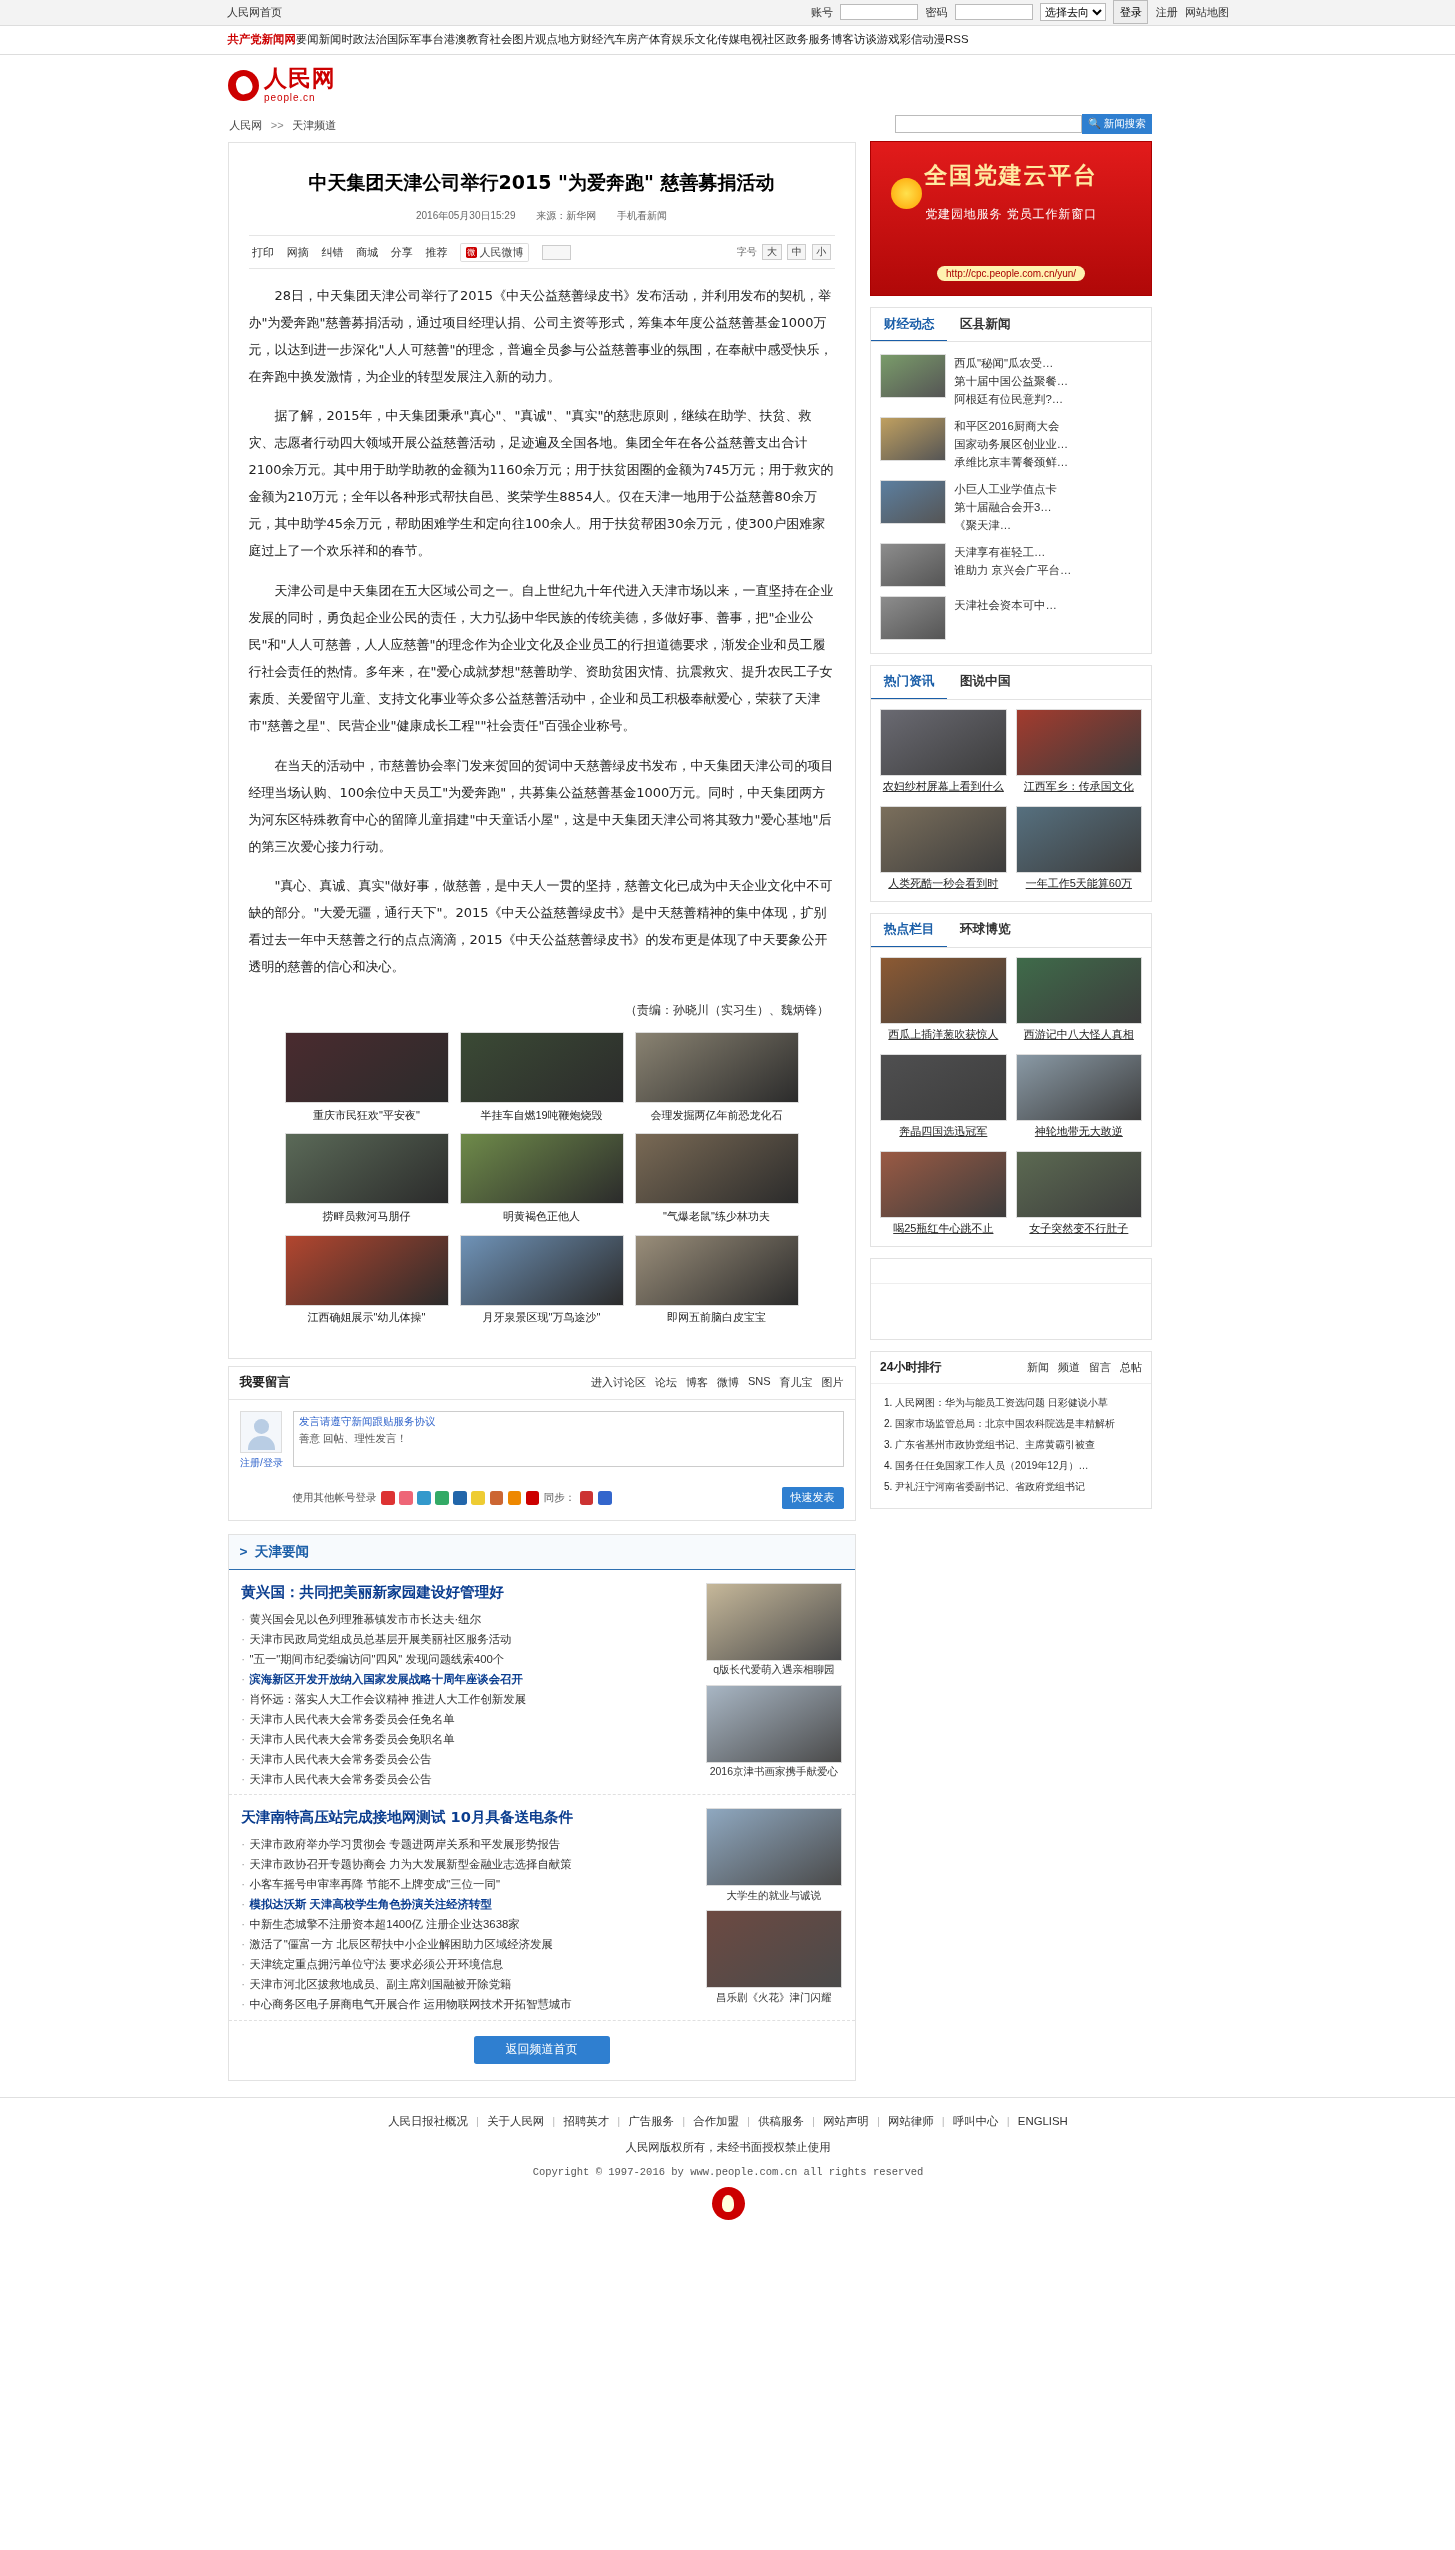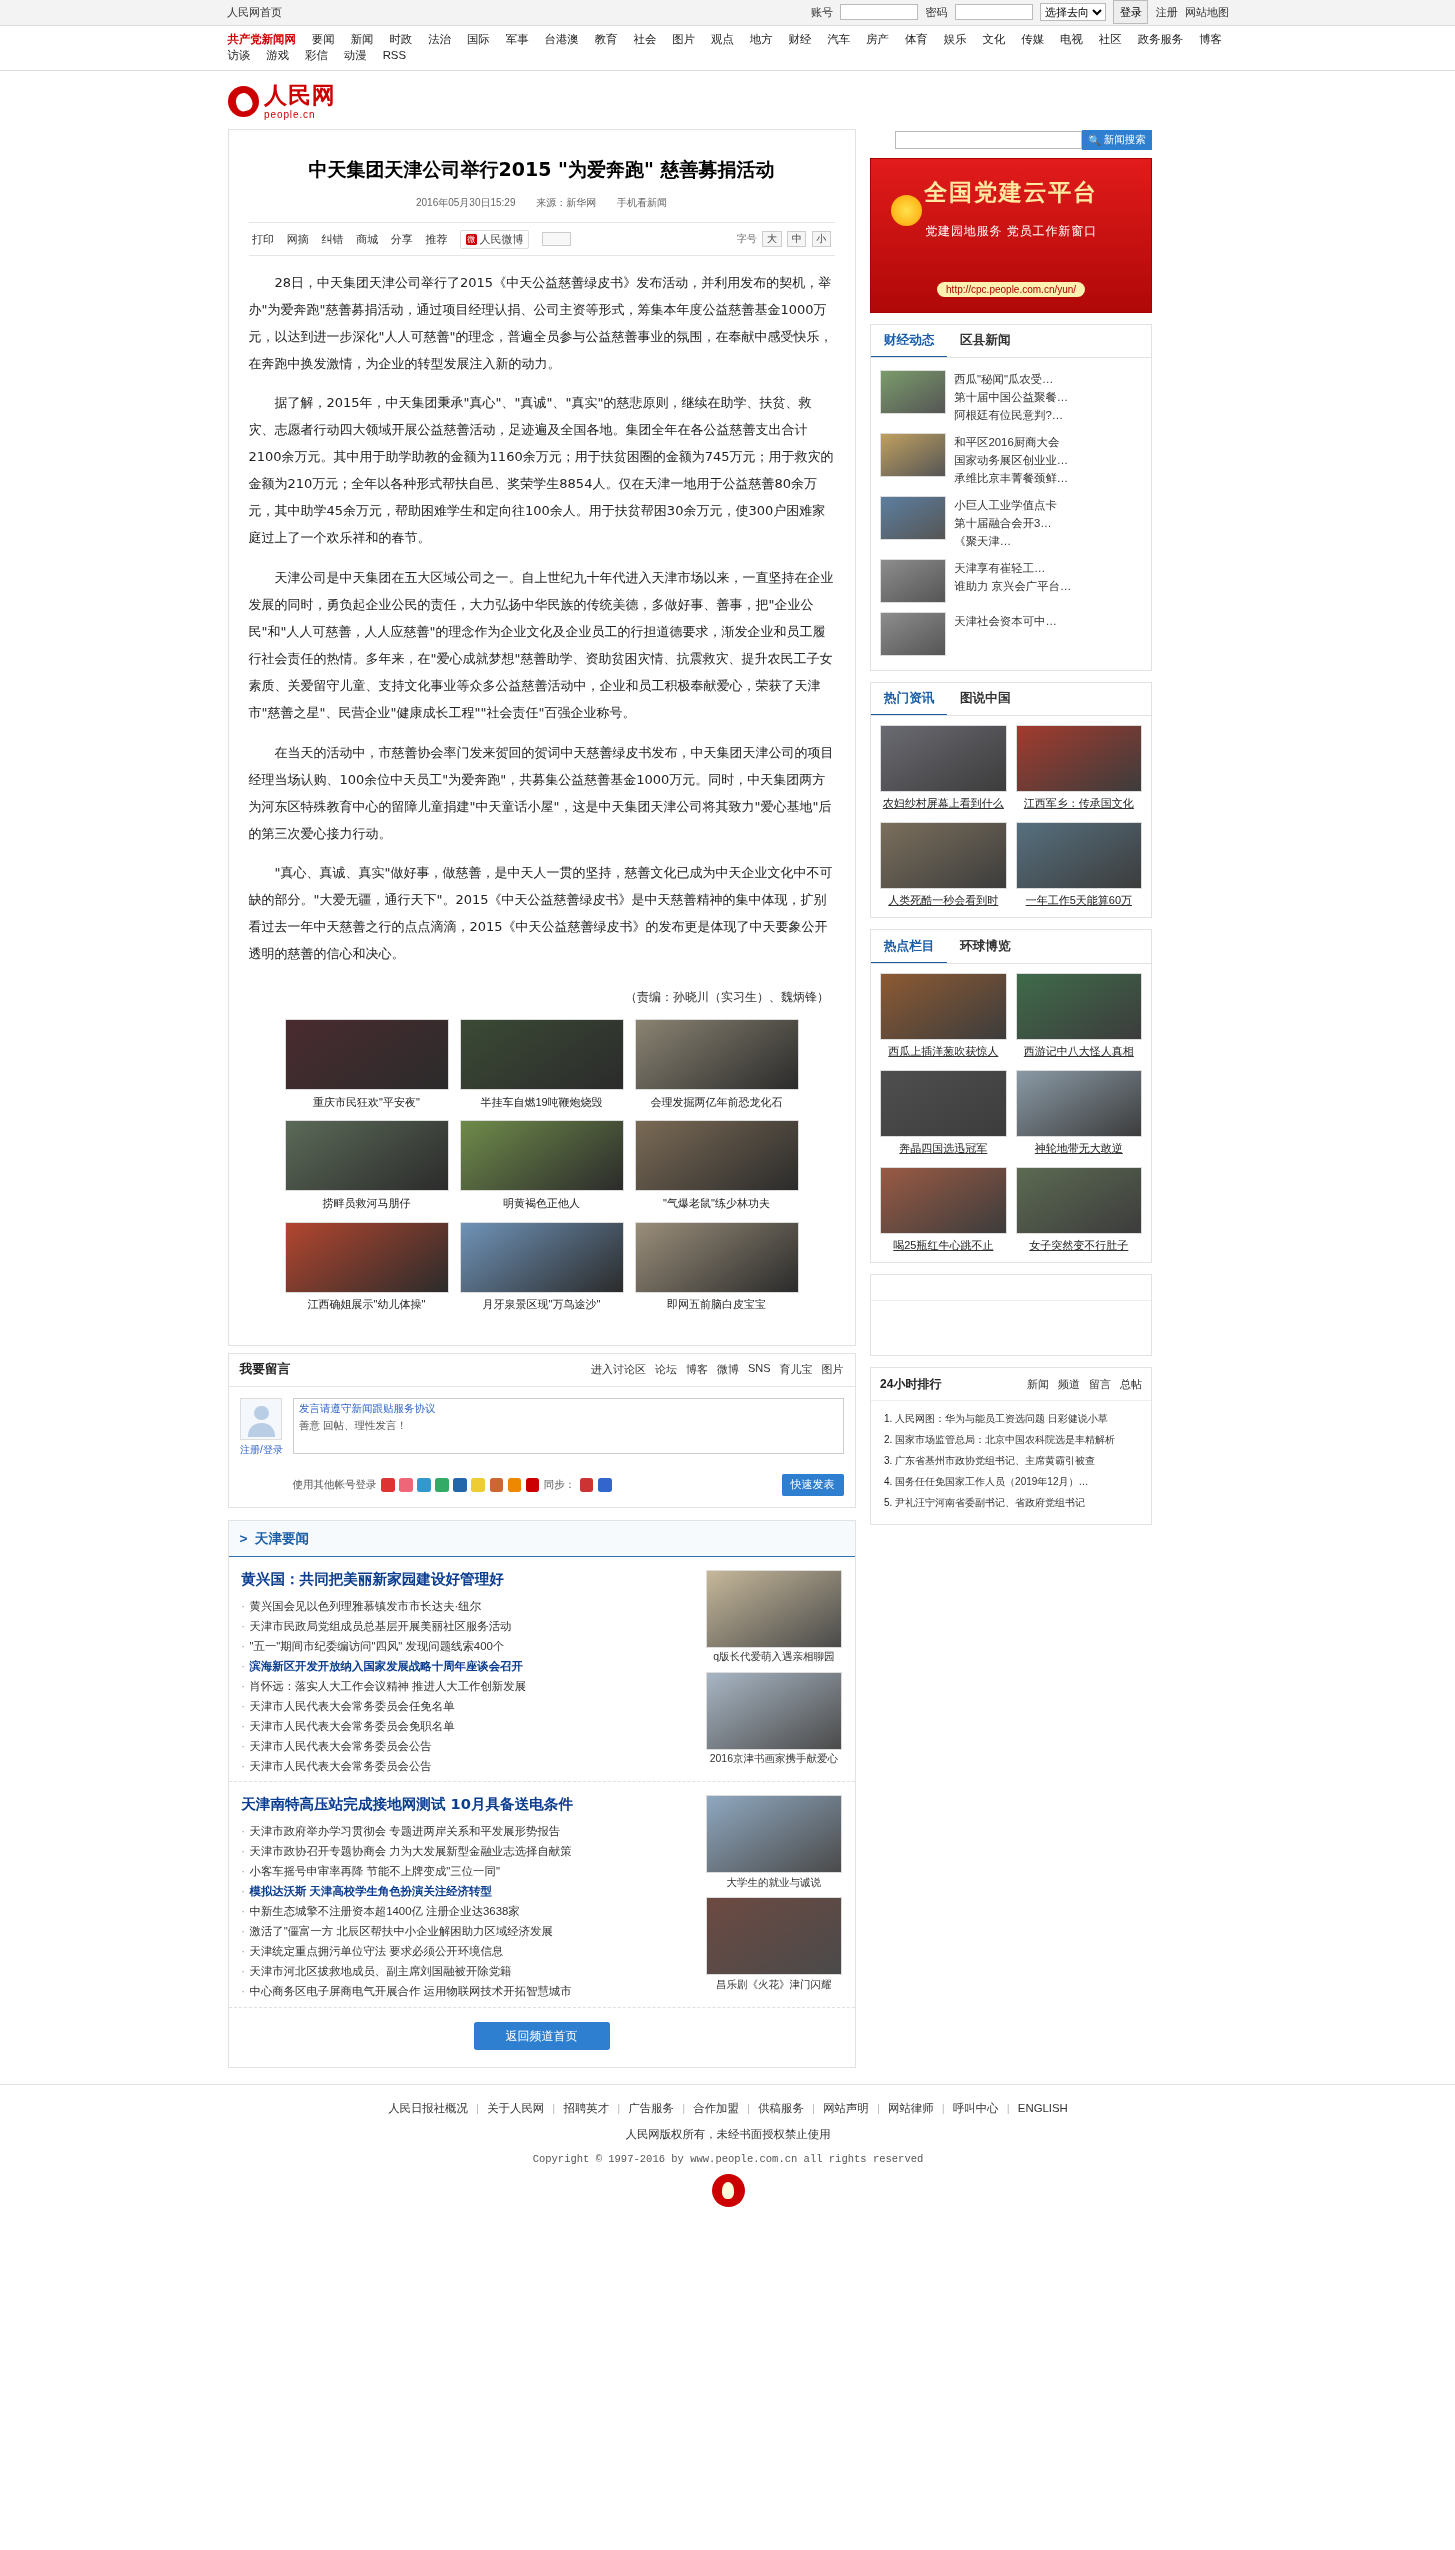--- a/index.html
+++ b/index.html
@@ -22,21 +22,21 @@
   .topbar .inner { width:1201px; margin:0 auto; display:flex; align-items:center; width:100%; padding-left:227px;}
   .topbar .home { font-size:11px; color:#333; margin-right:auto; }
   .topbar .right { display:flex; align-items:center; gap:7.3px; font-size:11px; padding-right:227px;}
   .topbar input.txt { width:78px; height:16.4px; border:0.9px solid #bbb; background:#fff; }
   .topbar select { height:18px; border:0.9px solid #bbb; font-size:11px; background:#fff;}
   .topbar .btn { height:24px; border:0.9px solid #bbb; background:#eee; font-size:11px; padding:0 5.5px; }
 
   
   .nav { border-bottom:0.9px solid #ddd; background:#fff; }
   .nav .inner { width:1001px; margin:0 auto; padding:5.5px 0 6.4px 0; }
-  .nav .row { display:flex; flex-wrap:wrap; gap:0px 16px; font-size:11.4px; line-height:16.4px; }
+  .nav .row { display:flex; flex-wrap:wrap; gap:0px 0; font-size:11.4px; line-height:16.4px; }
   .nav .row a { color:#222; }
   .nav .row a.red { color:#c00; font-weight:bold; }
 
   
   .logobar { width:1001px; margin:0 auto; padding:12.7px 0 9px 0; }
   .logo { display:flex; align-items:center; gap:5.5px; }
   .logo .ball { width:31px; height:31px; border-radius:50%; background:#c00; position:relative; }
   .logo .ball:after{ content:""; position:absolute; left:8.2px; top:6.4px; width:16.4px; height:18px; background:#fff; border-radius:50% 50% 40% 40%; transform:rotate(-18deg);}
   .logo .ball:before{ content:""; position:absolute; left:12px; top:9px; width:11px; height:14.6px; background:#c00; border-radius:50%;}
   .logo .txt { display:flex; flex-direction:column; line-height:1; }
@@ -222,20 +222,25 @@
         <div class="cn">人民网</div>
         <div class="en">people.cn</div>
       </div>
     </div>
   </div>
 
   <div class="wrap">
 
     <div class="main">
 
+      <div class="crumb">
+        <a>人民网</a>
+        <span class="sep">&gt;&gt;</span>
+        <a>天津频道</a>
+      </div>
 
       <div class="article">
         <h1 class="title">中天集团天津公司举行2015 "为爱奔跑" 慈善募捐活动</h1>
         <div class="meta">
           <span>2016年05月30日15:29</span>
           <span>来源：新华网</span>
           <span>手机看新闻</span>
         </div>
 
         <div class="toolbar">

